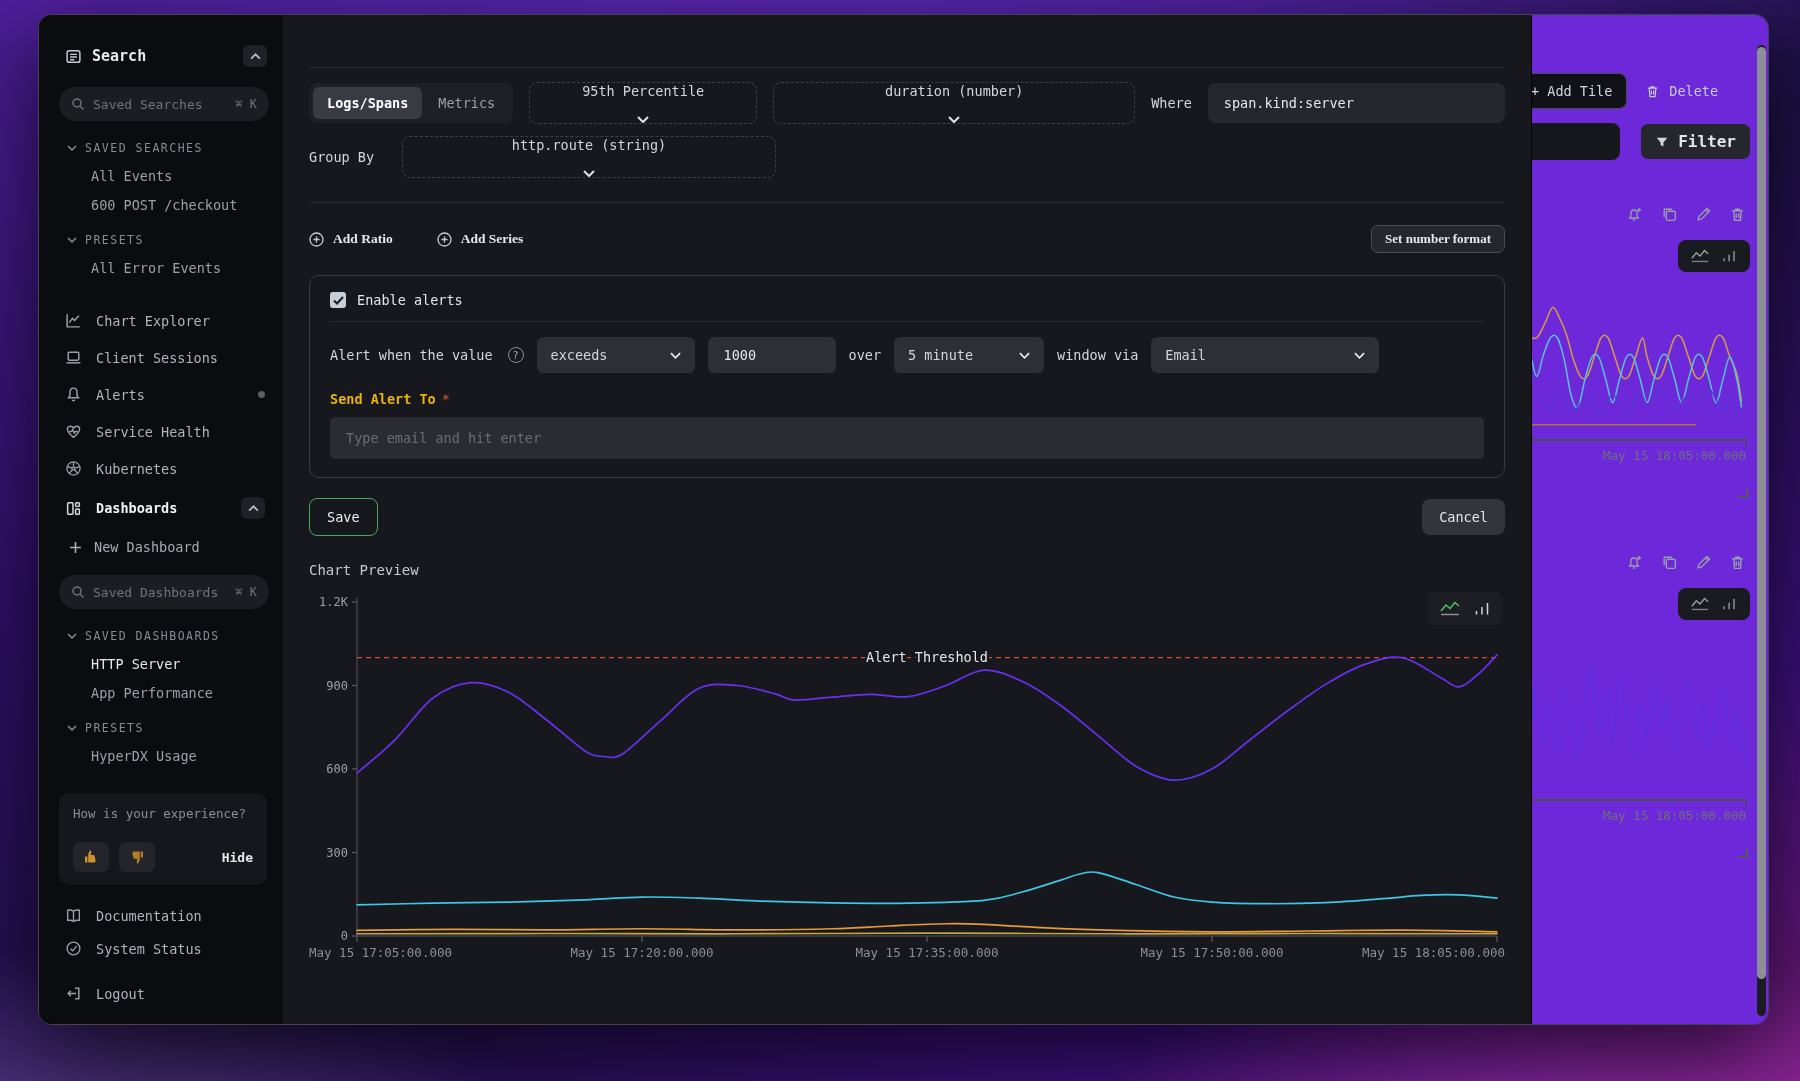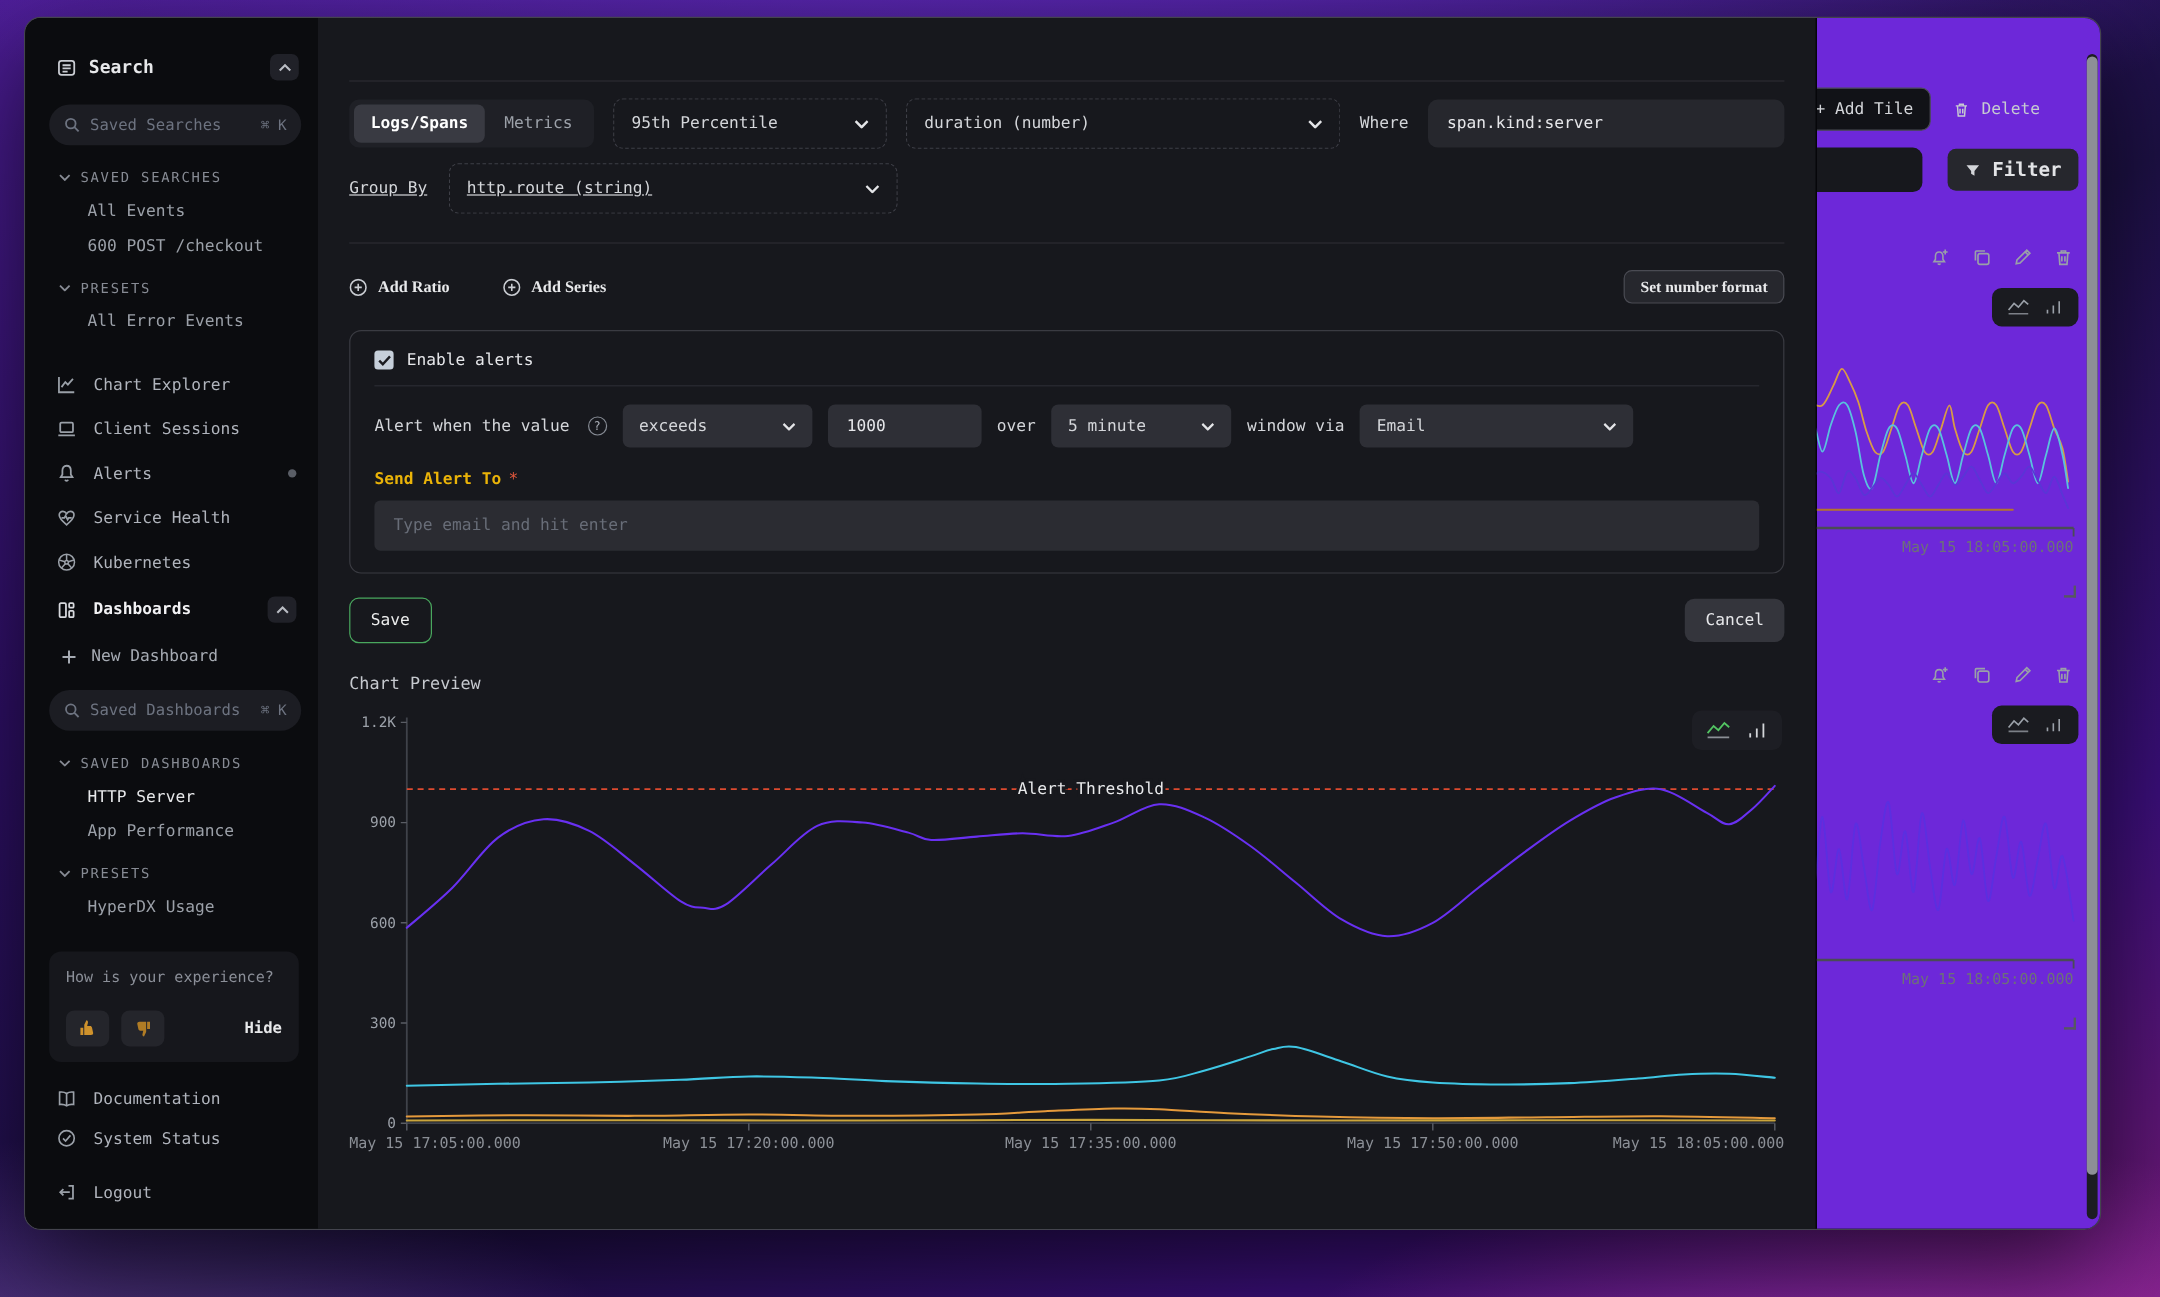--- a/index.html
+++ b/index.html
@@ -6,21 +6,21 @@
   html,body { width:1800px; height:1081px; overflow:hidden; }
   body {
     font-family:"DejaVu Sans Mono","Liberation Mono",monospace;
     background:
       radial-gradient(900px 420px at 88% 112%, rgba(217,70,239,.60), transparent 62%),
       radial-gradient(800px 400px at 4% 110%, rgba(192,132,252,.45), transparent 60%),
       radial-gradient(1700px 620px at 50% -18%, rgba(124,58,237,.95), transparent 66%),
       linear-gradient(150deg,#4c1d95 0%,#30106a 28%,#1d1145 55%,#3b0f7a 80%,#701a75 100%);
   }
   .window {
-    position:absolute; left:20px; top:14px; width:1731px; height:1011px;
+    position:absolute; left:38px; top:14px; width:1731px; height:1011px;
     background:#0b0c0f; border-radius:14px; border:1px solid #44444e;
     box-shadow:0 30px 90px rgba(0,0,0,.65); display:flex; overflow:hidden;
   }
   svg { display:block; }
   .ico { flex-shrink:0; }
 
   
   .sidebar { width:244px; flex-shrink:0; background:#0b0c0f; display:flex; flex-direction:column;
              padding:0 14px 14px 20px; color:#9ba0a8; font-size:13.5px; }
   .side-head { display:flex; align-items:center; gap:10px; margin:30px 2px 0 6px; color:#e7e8ea; font-weight:bold; font-size:15px; }
@@ -51,21 +51,21 @@
   
   .editor { flex:1; background:#17181d; border-right:1px solid #030305; padding:0 26px;
             display:flex; flex-direction:column; color:#d4d6da; font-size:13.5px; position:relative; }
   .hline { height:1px; background:#2b2c33; }
   .row { display:flex; align-items:center; }
   .tab-group { background:#1f2026; border-radius:8px; padding:4px; display:flex; gap:2px; }
   .tab { padding:8px 14px; color:#9ca1a9; border-radius:6px; cursor:pointer; }
   .tab.active { background:#393a42; color:#ffffff; font-weight:bold; }
   .select { display:flex; align-items:center; gap:10px; border-radius:8px; padding:0 14px; height:42px; color:#d4d6da; cursor:pointer; }
   .select .val { flex:1; }
-  .select.dashed { border:1px dashed #3e3f47; }
+  .select.dashed { border:1px dashed #3e3f47;flex-direction:column; }
   .select.solid { background:#2e2f36; height:36px; border-radius:6px; }
   .text-input { background:#26272d; border:none; outline:none; border-radius:8px; height:40px; padding:0 16px;
                 color:#e6e7ea; font:inherit; }
   .add-link { display:flex; align-items:center; gap:9px; color:#e8e9eb; font-weight:bold; cursor:pointer; }
   .btn { border-radius:7px; padding:5px 13px; font-weight:bold; font-size:13px; color:#e8e9eb; cursor:pointer;
          display:flex; align-items:center; gap:8px; }
   .btn.outline { background:#26272d; border:1px solid #4a4b53; }
   .alert-card { margin-top:22px; border:1px solid #3a3b42; border-radius:10px; padding:16px 20px 18px; }
   .checkbox { width:16px; height:16px; border-radius:3px; background:#c6cfda; display:flex; align-items:center; justify-content:center; }
   .help { width:16px; height:16px; border-radius:50%; border:1px solid #868b94; color:#a8acb4; font-size:10px;
@@ -298,21 +298,21 @@
       <div class="select dashed" style="width:362px;">
         <span class="val">duration (number)</span>
         <svg width="12" height="7" viewBox="0 0 12 7" fill="none" stroke="#e3e4e7" stroke-width="2">
             <path d="M1 1 L6 6 L11 1"></path>
           </svg>
       </div>
       <span>Where</span>
       <input class="text-input" style="flex: 1 1 0%;" value="span.kind:server">
     </div>
 
-    <div class="row" style="margin-top:12px; gap:18px;text-decoration:underline;">
+    <div class="row" style="margin-top:12px; gap:28px;">
       <span>Group By</span>
       <div class="select dashed" style="width:374px;">
         <span class="val">http.route (string)</span>
         <svg width="12" height="7" viewBox="0 0 12 7" fill="none" stroke="#e3e4e7" stroke-width="2">
             <path d="M1 1 L6 6 L11 1"></path>
           </svg>
       </div>
     </div>
 
     <div class="hline" style="margin-top:24px;"></div>

